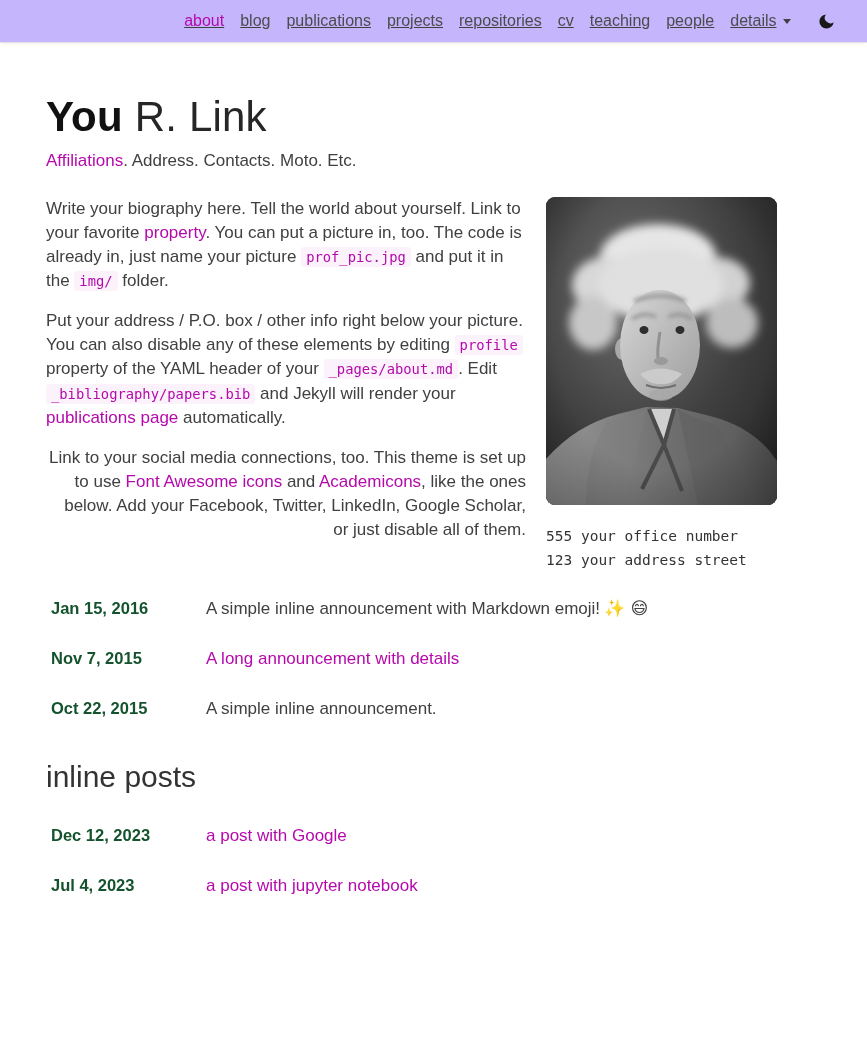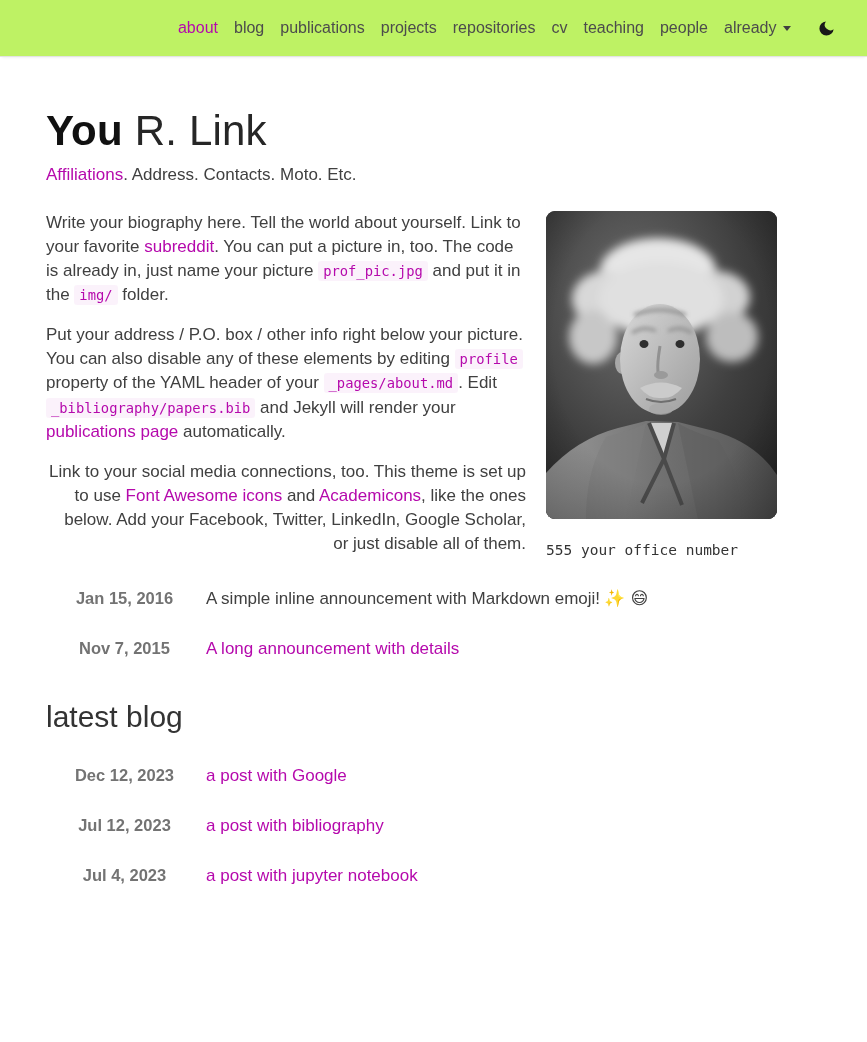--- a/index.html
+++ b/index.html
@@ -4,23 +4,24 @@
 <style>
   * { box-sizing: border-box; }
   html, body {
     margin: 0; padding: 0; background: #ffffff;
     font-family: "Liberation Sans", "DejaVu Sans", sans-serif;
     color: #404040;
     font-size: 17px; line-height: 1.42;
   }
   
   .navbar {
-    width: 100%; height: 57px; background: #bef264;
+    width: 100%; height: 43px; background: #c4b5fd;
     border-bottom: 1px solid #e3e3e3;
     box-shadow: 0 2px 3px -2px rgba(0,0,0,0.10);
+    text-decoration: underline;
   }
   .navbar-inner {
     max-width: 812px; margin: 0 auto; height: 100%;
     display: flex; align-items: center; justify-content: flex-end;
   }
   .nav-list {
     list-style: none; display: flex; align-items: center;
     margin: 0; padding: 0;
   }
   .nav-list li { display: flex; align-items: center; }
@@ -72,22 +73,22 @@
     background: rgba(181, 9, 172, 0.05);
     padding: 2px 5px; border-radius: 3px;
   }
   
   h2.section-title {
     font-size: 30px; font-weight: 400; color: #333;
     margin: 22px 0 12px 0;
   }
   table.listing { width: 100%; border-collapse: collapse; margin-bottom: 4px; }
   table.listing th {
-    width: 160px; padding: 13px 8px 13px 5px; text-align: center;
-    vertical-align: top; font-weight: 700; font-size: 16.5px; color: #737373;
+    width: 160px; padding: 13px 8px 13px 5px; text-align: left;
+    vertical-align: top; font-weight: 700; font-size: 16.5px; color: #14532d;
     white-space: nowrap;
   }
   table.listing td { padding: 13px 0; vertical-align: top; font-size: 17px; }
 </style>
 </head>
 <body>
 
 <nav class="navbar">
   <div class="navbar-inner">
     <ul class="nav-list">
@@ -109,21 +110,21 @@
       <li>
           <a class="nav-link">cv</a>
         </li>
       <li>
           <a class="nav-link">teaching</a>
         </li>
       <li>
           <a class="nav-link">people</a>
         </li>
       <li>
-        <a class="nav-link"><span>already</span><span class="caret-down"></span></a>
+        <a class="nav-link"><span>details</span><span class="caret-down"></span></a>
       </li>
       <li>
         <button class="dark-toggle">
           <svg viewBox="0 0 24 24">
             <path d="M21 12.79A9 9 0 1 1 11.21 3 7 7 0 0 0 21 12.79z"></path>
           </svg>
         </button>
       </li>
     </ul>
   </div>
@@ -195,55 +196,56 @@
             <polygon points="103,212 128,212 118,248" fill="#cfcfcf"></polygon>
             <path d="M103 212 L118 248 L96 292" stroke="#4a4a4a" stroke-width="4" fill="none"></path>
             <path d="M128 212 L118 248 L136 294" stroke="#4a4a4a" stroke-width="4" fill="none"></path>
             <path d="M60 226 Q90 218 100 212 L80 308 L40 308 Q40 260 60 226" fill="#7e7e7e" opacity="0.5"></path>
             <path d="M172 229 Q142 219 132 212 L152 308 L196 308 Q194 262 172 229" fill="#5e5e5e" opacity="0.5"></path>
             <rect width="231" height="308" fill="url(#vig)"></rect>
           </svg>
         </div>
         <div class="address">
           <div>555 your office number</div>
+          <div>123 your address street</div>
         </div>
       </div>
 
       <div class="bio">
-        <p><span>Write your biography here. Tell the world about yourself. Link to your favorite </span><a class="link">subreddit</a><span>. You can put a picture in, too. The code is already in, just name your picture </span><code class="inline-code">prof_pic.jpg</code><span> and put it in the </span><code class="inline-code">img/</code><span> folder.</span></p>
+        <p><span>Write your biography here. Tell the world about yourself. Link to your favorite </span><a class="link">property</a><span>. You can put a picture in, too. The code is already in, just name your picture </span><code class="inline-code">prof_pic.jpg</code><span> and put it in the </span><code class="inline-code">img/</code><span> folder.</span></p>
         <p><span>Put your address / P.O. box / other info right below your picture. You can also disable any of these elements by editing </span><code class="inline-code">profile</code><span> property of the YAML header of your </span><code class="inline-code">_pages/about.md</code><span>. Edit </span><code class="inline-code">_bibliography/papers.bib</code><span> and Jekyll will render your </span><a class="link">publications page</a><span> automatically.</span></p>
         <p><span>Link to your social media connections, too. This theme is set up to use </span><a class="link">Font Awesome icons</a><span> and </span><a class="link">Academicons</a><span>, like the ones below. Add your Facebook, Twitter, LinkedIn, Google Scholar, or just disable all of them.</span></p>
       </div>
     </div>
 
     <table class="listing">
       <tbody>
         <tr>
           <th>Jan 15, 2016</th>
           <td>A simple inline announcement with Markdown emoji! ✨ 😄</td>
         </tr>
         <tr>
           <th>Nov 7, 2015</th>
           <td><a class="link">A long announcement with details</a></td>
         </tr>
+        <tr>
+          <th>Oct 22, 2015</th>
+          <td>A simple inline announcement.</td>
+        </tr>
       </tbody>
     </table>
 
-    <h2 class="section-title">latest blog</h2>
+    <h2 class="section-title">inline posts</h2>
     <table class="listing">
       <tbody>
         <tr>
           <th>Dec 12, 2023</th>
           <td><a class="link">a post with Google</a></td>
         </tr>
         <tr>
-          <th>Jul 12, 2023</th>
-          <td><a class="link">a post with bibliography</a></td>
-        </tr>
-        <tr>
           <th>Jul 4, 2023</th>
           <td><a class="link">a post with jupyter notebook</a></td>
         </tr>
       </tbody>
     </table>
 
   </article>
 </div>
 
 </body></html>

